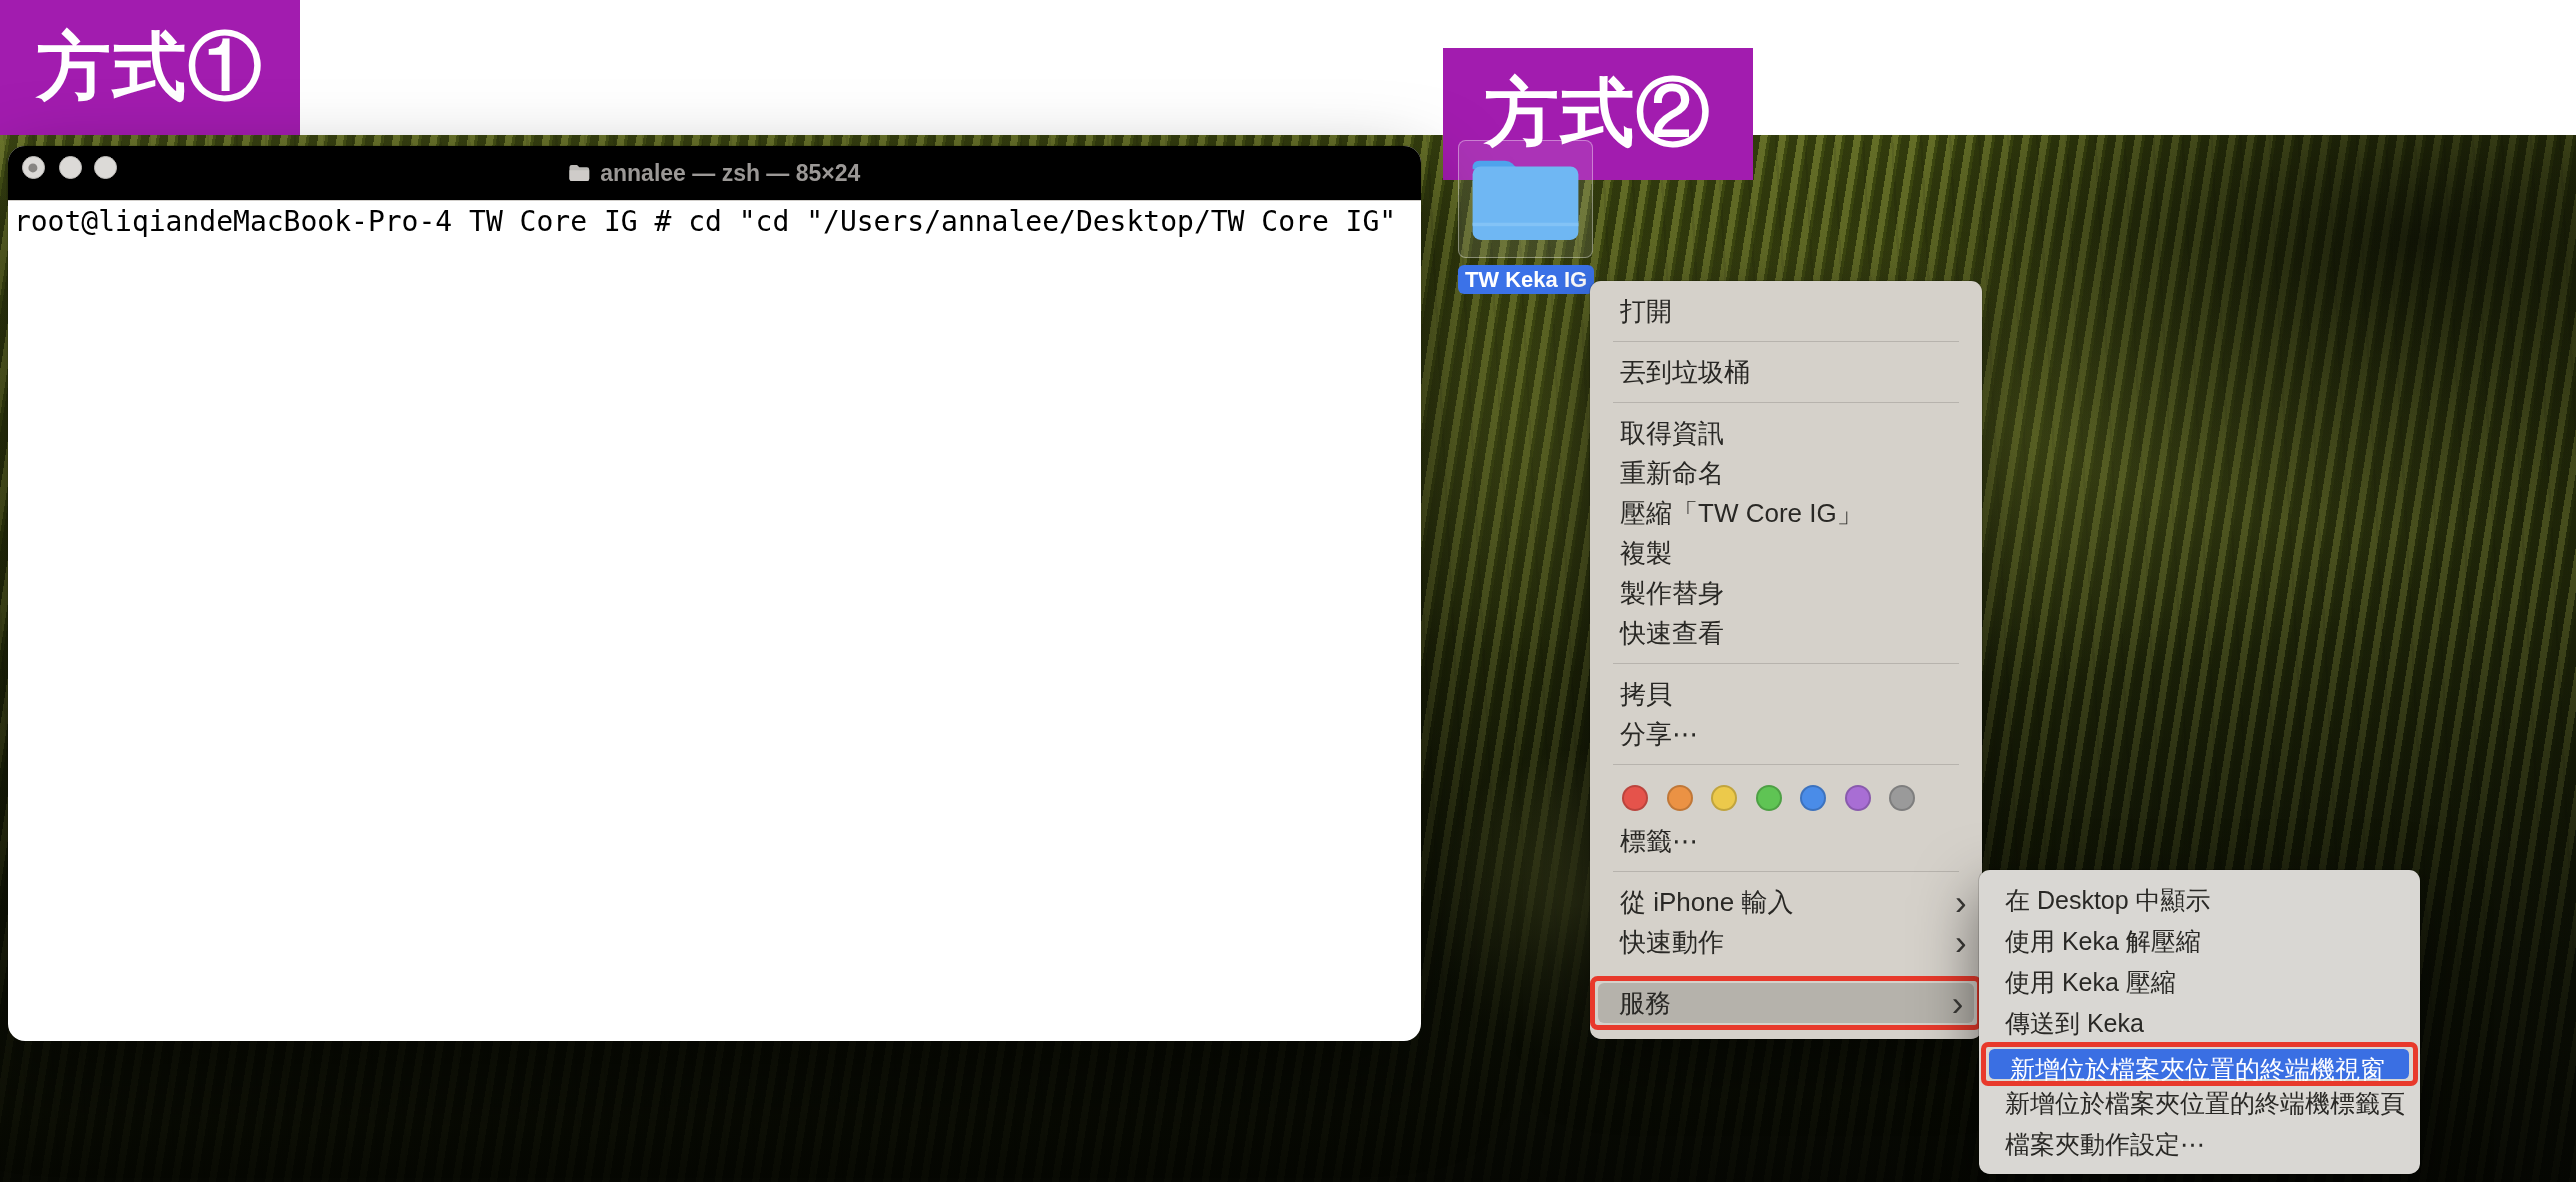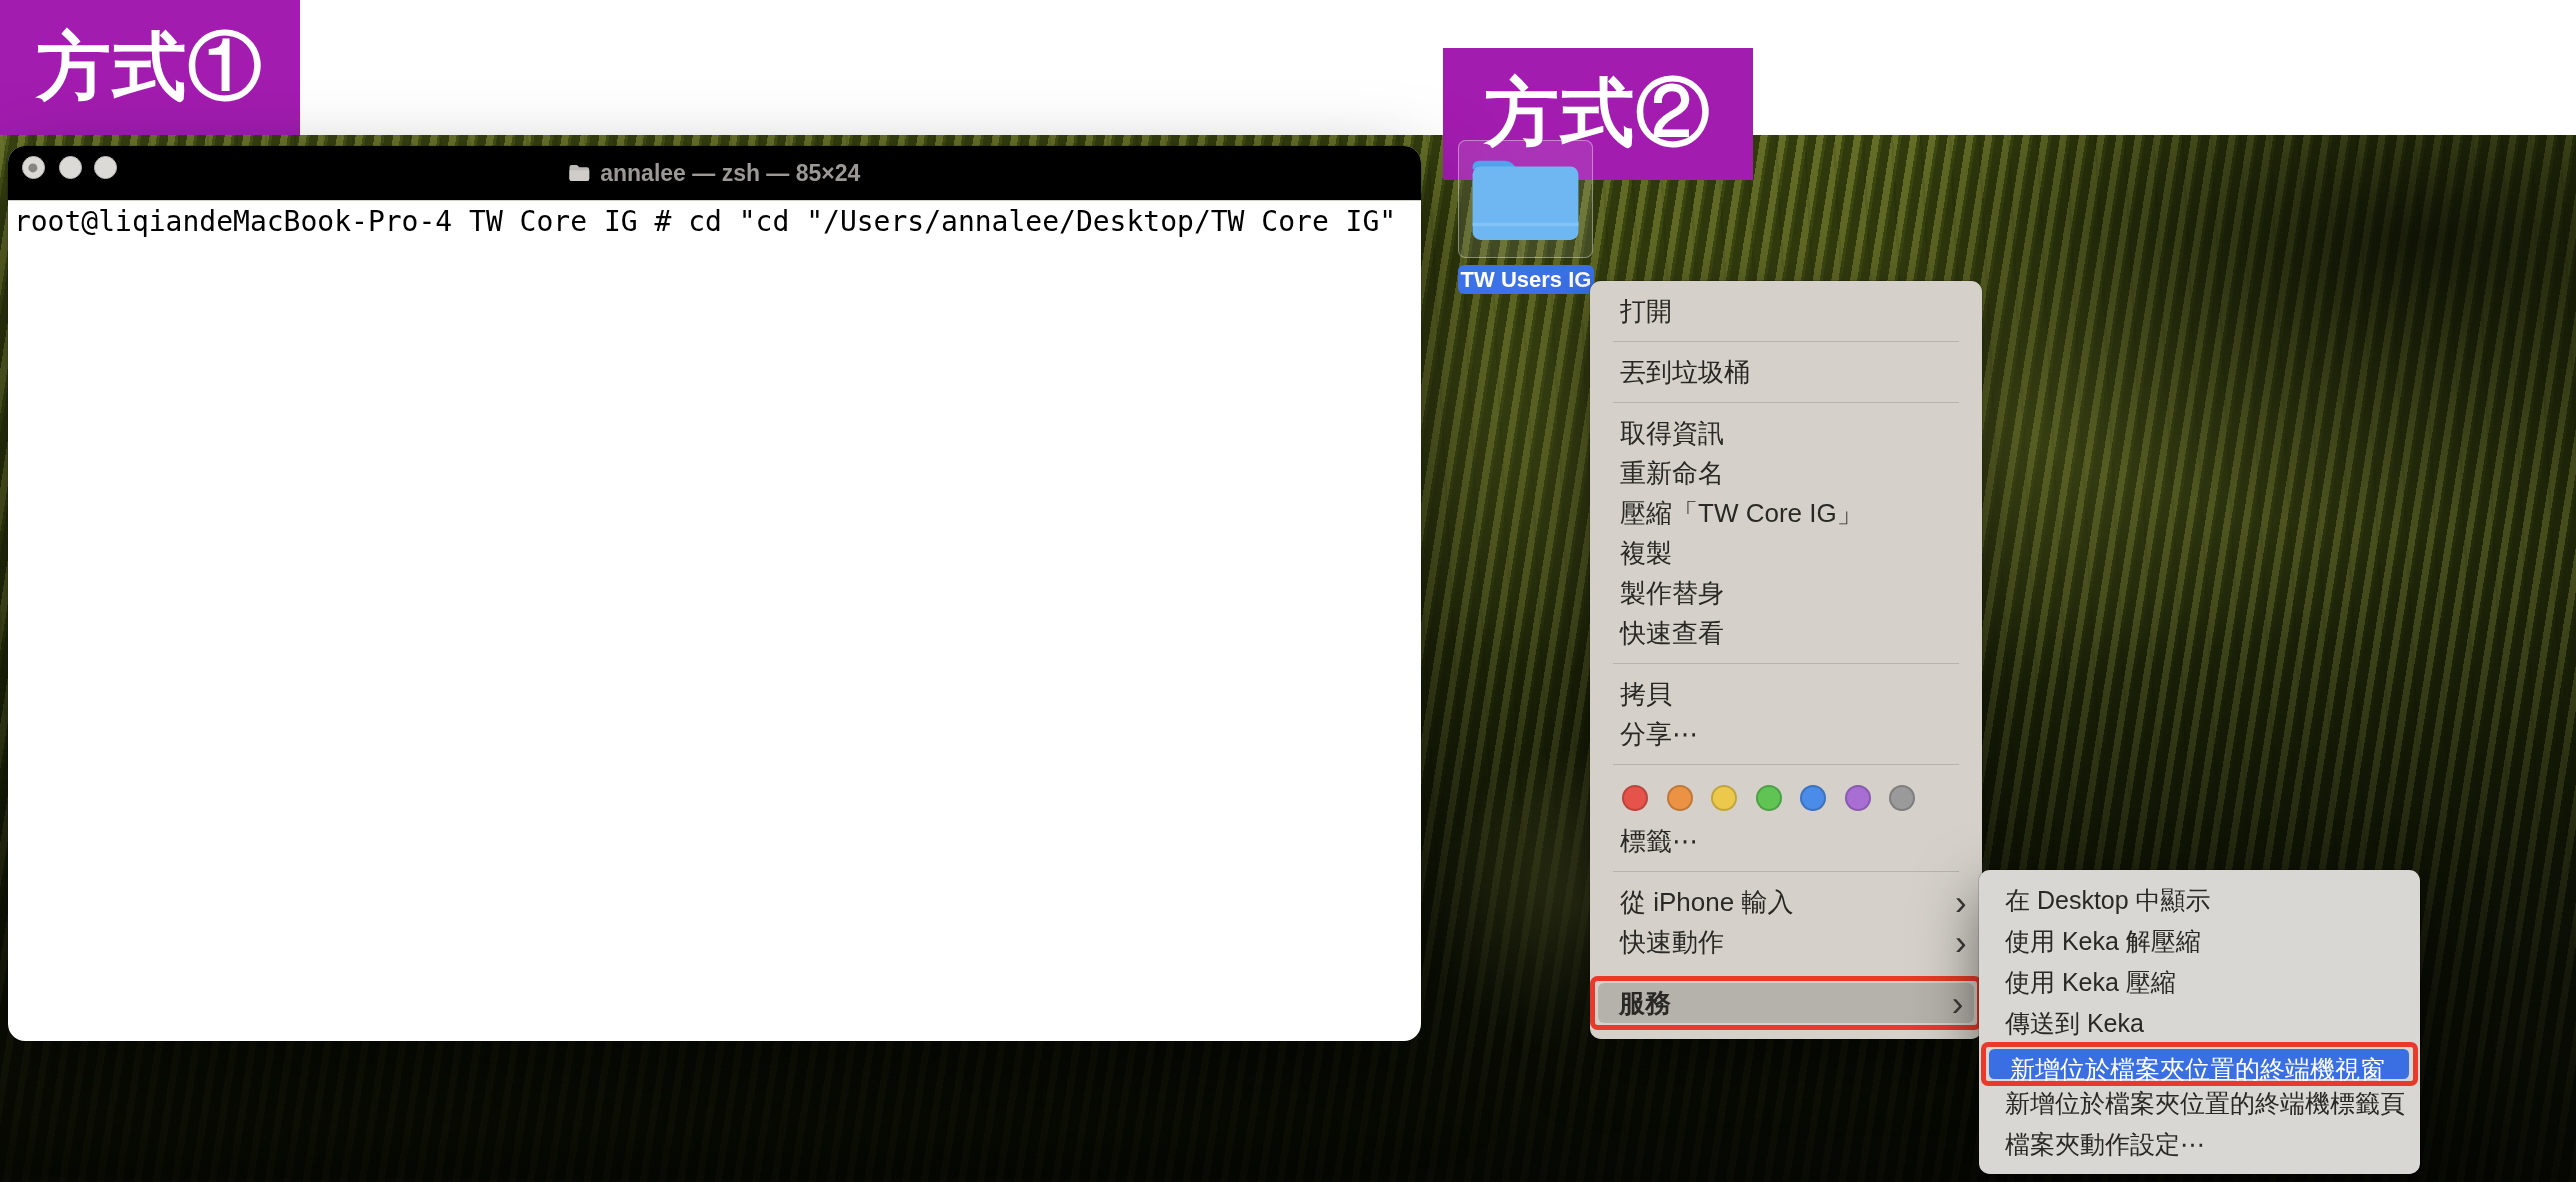--- a/index.html
+++ b/index.html
@@ -65,21 +65,21 @@
   .menu .sep { height:21px; display:flex; align-items:center; }
   .menu .sep i { display:block; height:1.5px; background:rgba(0,0,0,.14); margin:0 23px; width:346px; }
   .dots-row { height:46px; display:flex; align-items:center; gap:18.5px; padding-left:32px; }
   .tag-dot { width:26px; height:26px; border-radius:50%; border:2.3px solid rgba(0,0,0,.18); }
   .chevron { position:absolute; right:15.4px; top:0; height:100%; display:flex; align-items:center;
     font-size:35px; color:#3b3a37; }
   .services-row { position:relative; height:54px; margin-top:14px; }
   .services-hl { position:absolute; left:7.7px; right:7.7px; top:7px; bottom:7px;
     background:#B5B2AB; border-radius:6.2px; }
   .services-label { position:absolute; left:29px; top:0; height:54px; line-height:54px;
-    font-size:26px; color:#292825;font-weight:bold; }
+    font-size:26px; color:#292825; }
   .services-row .chevron { right:18.5px; }
   .red-box { position:absolute; left:0; right:0; top:0; bottom:0; border:5.4px solid #E8392B;
     border-radius:7.7px; pointer-events:none; }
 
   
   .submenu { position:absolute; left:1979px; top:870px; width:441px; padding:10px 0 9.2px;
     background:#d9d7d3; border-radius:10.8px;
     box-shadow: 0 0 0 0.8px rgba(0,0,0,.18), 0 23px 62px rgba(0,0,0,.5); }
   .submenu .item { position:relative; height:41px; line-height:41px; padding-left:26px;
     font-size:25px; color:#292825; white-space:nowrap; }
@@ -129,21 +129,21 @@
   </div>
 
   <div class="folder-select"></div>
   <div class="folder-svg">
     <svg width="115" height="98" viewBox="0 0 100 85">
       <path d="M4 16 q0-6 6-6 h22 q4 0 6.5 2.5 l5 5 h-39.5 z" fill="#4EA3EC"></path>
       <rect x="4" y="15" width="92" height="64" rx="7" fill="#6FB7F3"></rect>
       <rect x="4" y="64" width="92" height="3" fill="#83C3F6"></rect>
     </svg>
   </div>
-  <div class="folder-chip">TW Users IG</div>
+  <div class="folder-chip">TW Keka IG</div>
 
   <div class="menu">
     <div class="item">打開</div>
     <div class="sep">
         <i></i>
       </div>
     <div class="item">丟到垃圾桶</div>
     <div class="sep">
         <i></i>
       </div>

